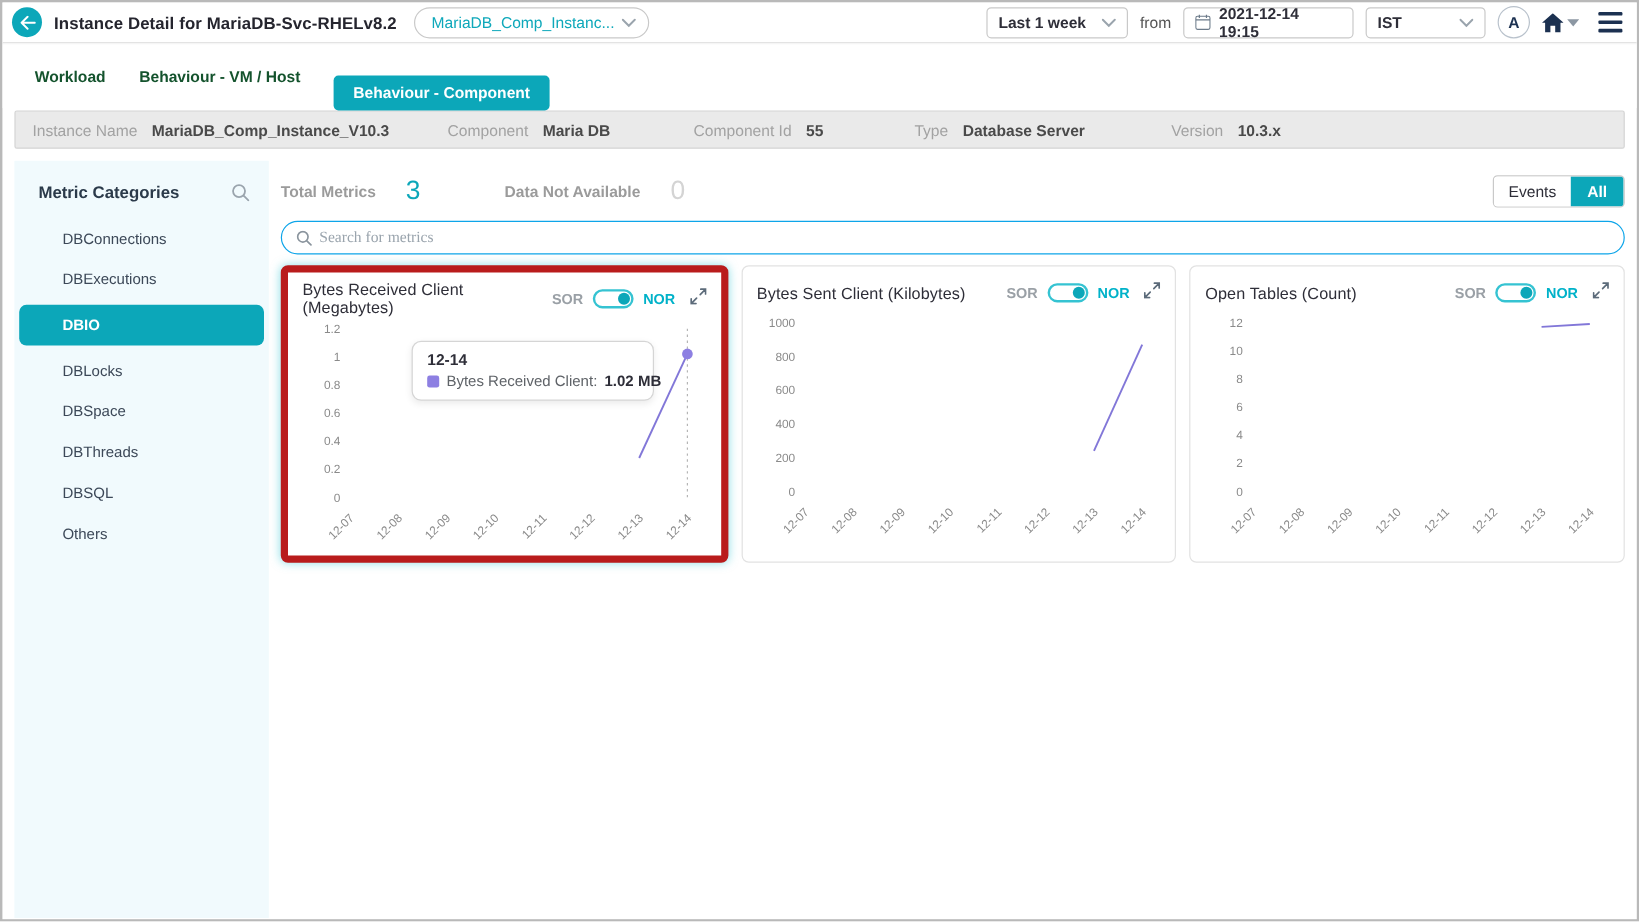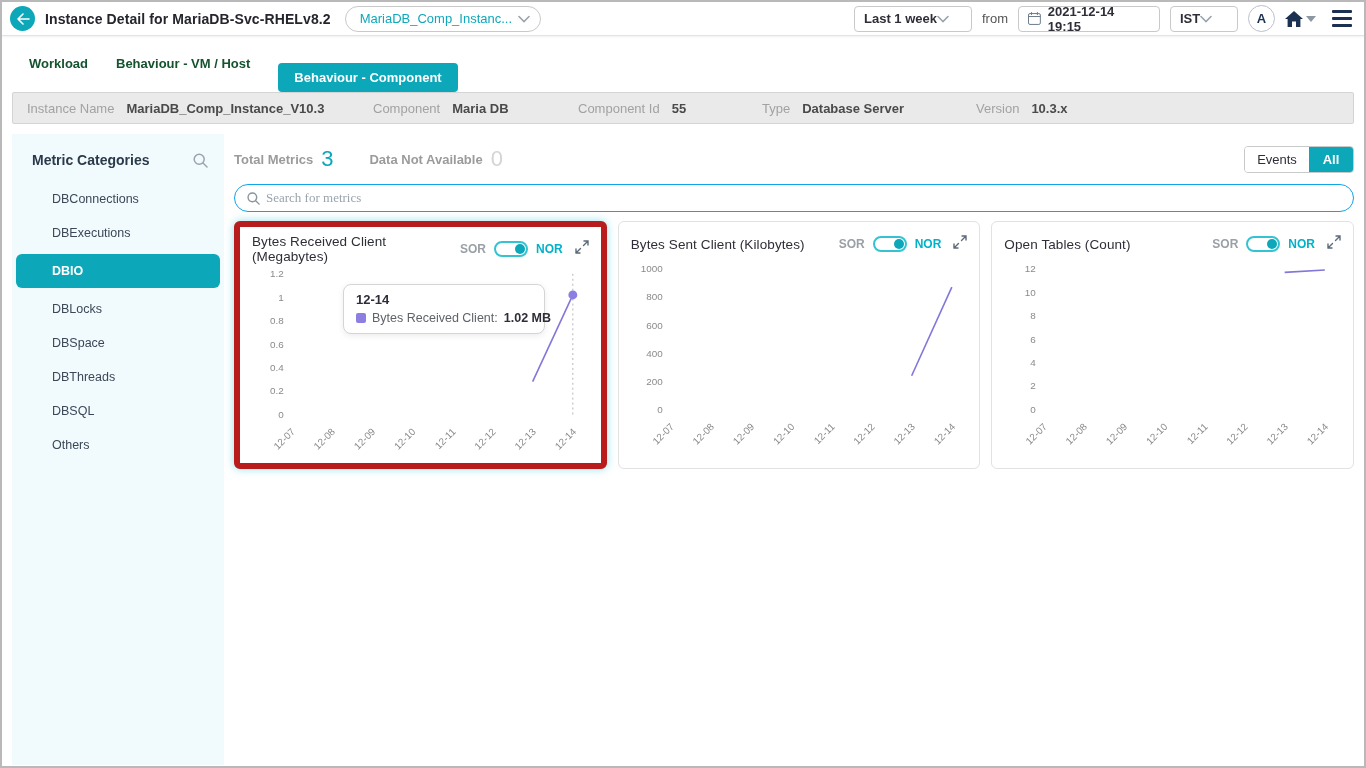--- a/index.html
+++ b/index.html
@@ -8,24 +8,24 @@
 
   
   .topbar { height:34px; background:#fff; border-bottom:1px solid #e3e3e3; display:flex; align-items:center; padding:0 12px 0 8px; box-shadow:0 1px 2px rgba(0,0,0,.06); position:relative; z-index:5; }
   .back-btn { width:25px; height:25px; border-radius:50%; background:#0ca7b9; color:#fff; display:flex; align-items:center; justify-content:center; font-size:14px; cursor:pointer; flex:0 0 auto; }
   .page-title { font-size:14px; font-weight:bold; color:#25252e; margin-left:10px; letter-spacing:.1px; }
   .pill-select { margin-left:14px; height:26px; min-width:196px; border:1px solid #c9c9c9; border-radius:14px; display:flex; align-items:center; justify-content:space-between; padding:0 10px 0 14px; cursor:pointer; }
   .pill-select .val { color:#0ea8ba; font-size:13px; }
   .chev { width:12px; height:8px; display:inline-block; }
   .chev svg { display:block; }
   .top-right { margin-left:auto; display:flex; align-items:center; gap:10px; }
-  .box-select { height:26px; border:1px solid #c9c9c9; border-radius:4px; display:flex; align-items:center; padding:0 9px; cursor:pointer; background:#fff; }
+  .box-select { height:26px; border:1px solid #c9c9c9; border-radius:4px; display:flex; align-items:center; justify-content:space-between; padding:0 9px; cursor:pointer; background:#fff; }
   .box-select .val { font-size:13px; color:#2e2e38; font-weight:bold; }
   .w-timerange { width:118px; }
-  .w-tz { width:68px; }
+  .w-tz { width:100px; }
   .from-label { font-size:13px; color:#555; }
   .date-box { height:26px; width:142px; border:1px solid #c9c9c9; border-radius:4px; display:flex; align-items:center; gap:7px; padding:0 9px; cursor:pointer; }
   .date-box .val { font-size:13px; color:#2e2e38; font-weight:bold; }
   .avatar { width:27px; height:27px; border-radius:50%; border:1px solid #b9c2cc; background:#fff; color:#1c3151; display:flex; align-items:center; justify-content:center; font-size:13px; font-weight:bold; }
   .home-wrap { display:flex; align-items:center; gap:3px; cursor:pointer; }
   .caret-down { width:0; height:0; border-left:5px solid transparent; border-right:5px solid transparent; border-top:6px solid #8c97a3; }
   .burger { width:20px; display:flex; flex-direction:column; gap:4px; cursor:pointer; margin-left:6px; }
   .burger span { height:3px; background:#1c3151; border-radius:1px; }
 
   
@@ -42,21 +42,21 @@
   
   .body-wrap { display:flex; margin:10px 10px 0 10px; height:631px; }
   .sidebar { width:212px; background:#f1fafd; height:100%; padding-top:18px; flex:0 0 auto; }
   .side-head { display:flex; align-items:center; justify-content:space-between; padding:0 16px 0 20px; }
   .side-title { font-size:14px; font-weight:bold; color:#2b3a4a; }
   .side-items { margin-top:14px; }
   .side-item { font-size:12.5px; color:#3c4858; padding:10px 12px 10px 40px; cursor:pointer; }
   .side-item.active { background:#0ca7b9; color:#fff; font-weight:bold; border-radius:6px; margin:4px 4px; padding:10px 12px 10px 36px; }
 
   .main { flex:1 1 auto; padding:8px 0 0 10px; }
-  .summary-row { display:flex; align-items:center; height:34px; }
+  .summary-row { display:flex; align-items:center; height:34px;gap:17px; }
   .sum-label { font-size:13px; font-weight:bold; color:#9b9b9b; }
   .sum-val-teal { font-size:22px; color:#0ca7b9; margin-left:8px; font-weight:500; }
   .sum-val-gray { font-size:22px; color:#d4d4d4; margin-left:8px; font-weight:500; }
   .gap36 { width:36px; }
   .toggle-group { margin-left:auto; display:flex; border:1px solid #c9c9c9; border-radius:4px; overflow:hidden; height:27px; }
   .tg-btn { font-size:13px; display:flex; align-items:center; justify-content:center; cursor:pointer; }
   .tg-events { width:64px; background:#fff; color:#2e2e38; }
   .tg-all { width:44px; background:#0ca7b9; color:#fff; font-weight:bold; }
 
   .search-bar { margin-top:8px; height:28px; border:1px solid #0ea5e9; border-radius:14px; display:flex; align-items:center; padding:0 12px; gap:6px; background:#fff; }

